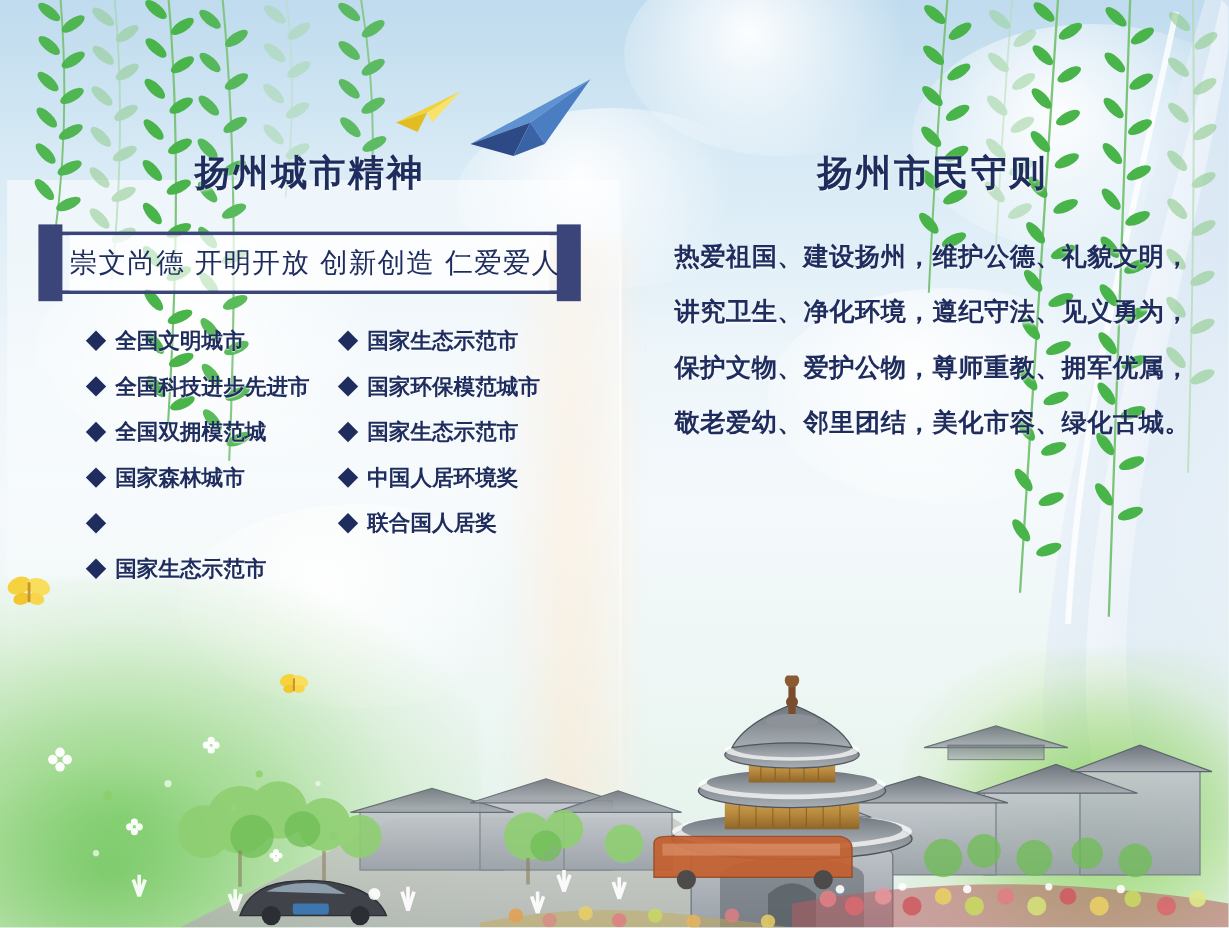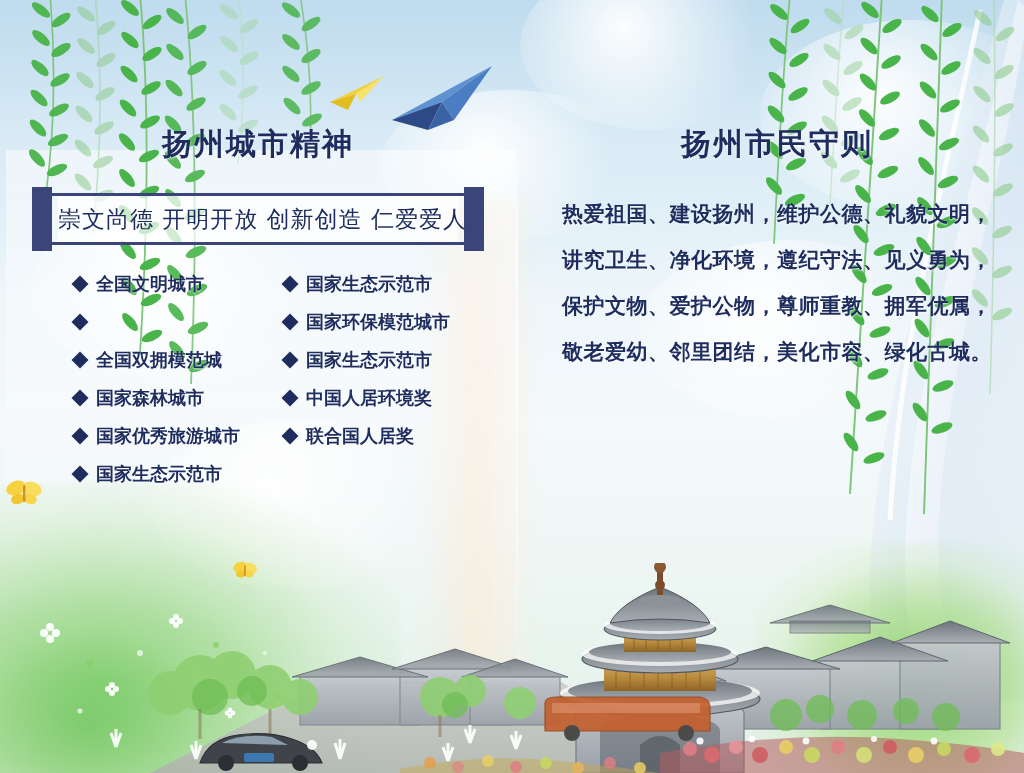--- a/index.html
+++ b/index.html
@@ -711,32 +711,32 @@
 
 
     <div class="cards-grid" style="height:238px;">
       <div class="card-col c1">
         <div class="card-item">
           <span class="diamond"></span>
           <span class="card-label">全国文明城市</span>
         </div>
         <div class="card-item">
           <span class="diamond"></span>
+          <span class="card-label">全国科技进步先进市</span>
         </div>
         <div class="card-item">
           <span class="diamond"></span>
           <span class="card-label">全国双拥模范城</span>
         </div>
         <div class="card-item">
           <span class="diamond"></span>
           <span class="card-label">国家森林城市</span>
         </div>
         <div class="card-item">
           <span class="diamond"></span>
-          <span class="card-label">国家优秀旅游城市</span>
         </div>
         <div class="card-item">
           <span class="diamond"></span>
           <span class="card-label">国家生态示范市</span>
         </div>
       </div>
 
       <div class="card-col c2">
         <div class="card-item">
           <span class="diamond"></span>

